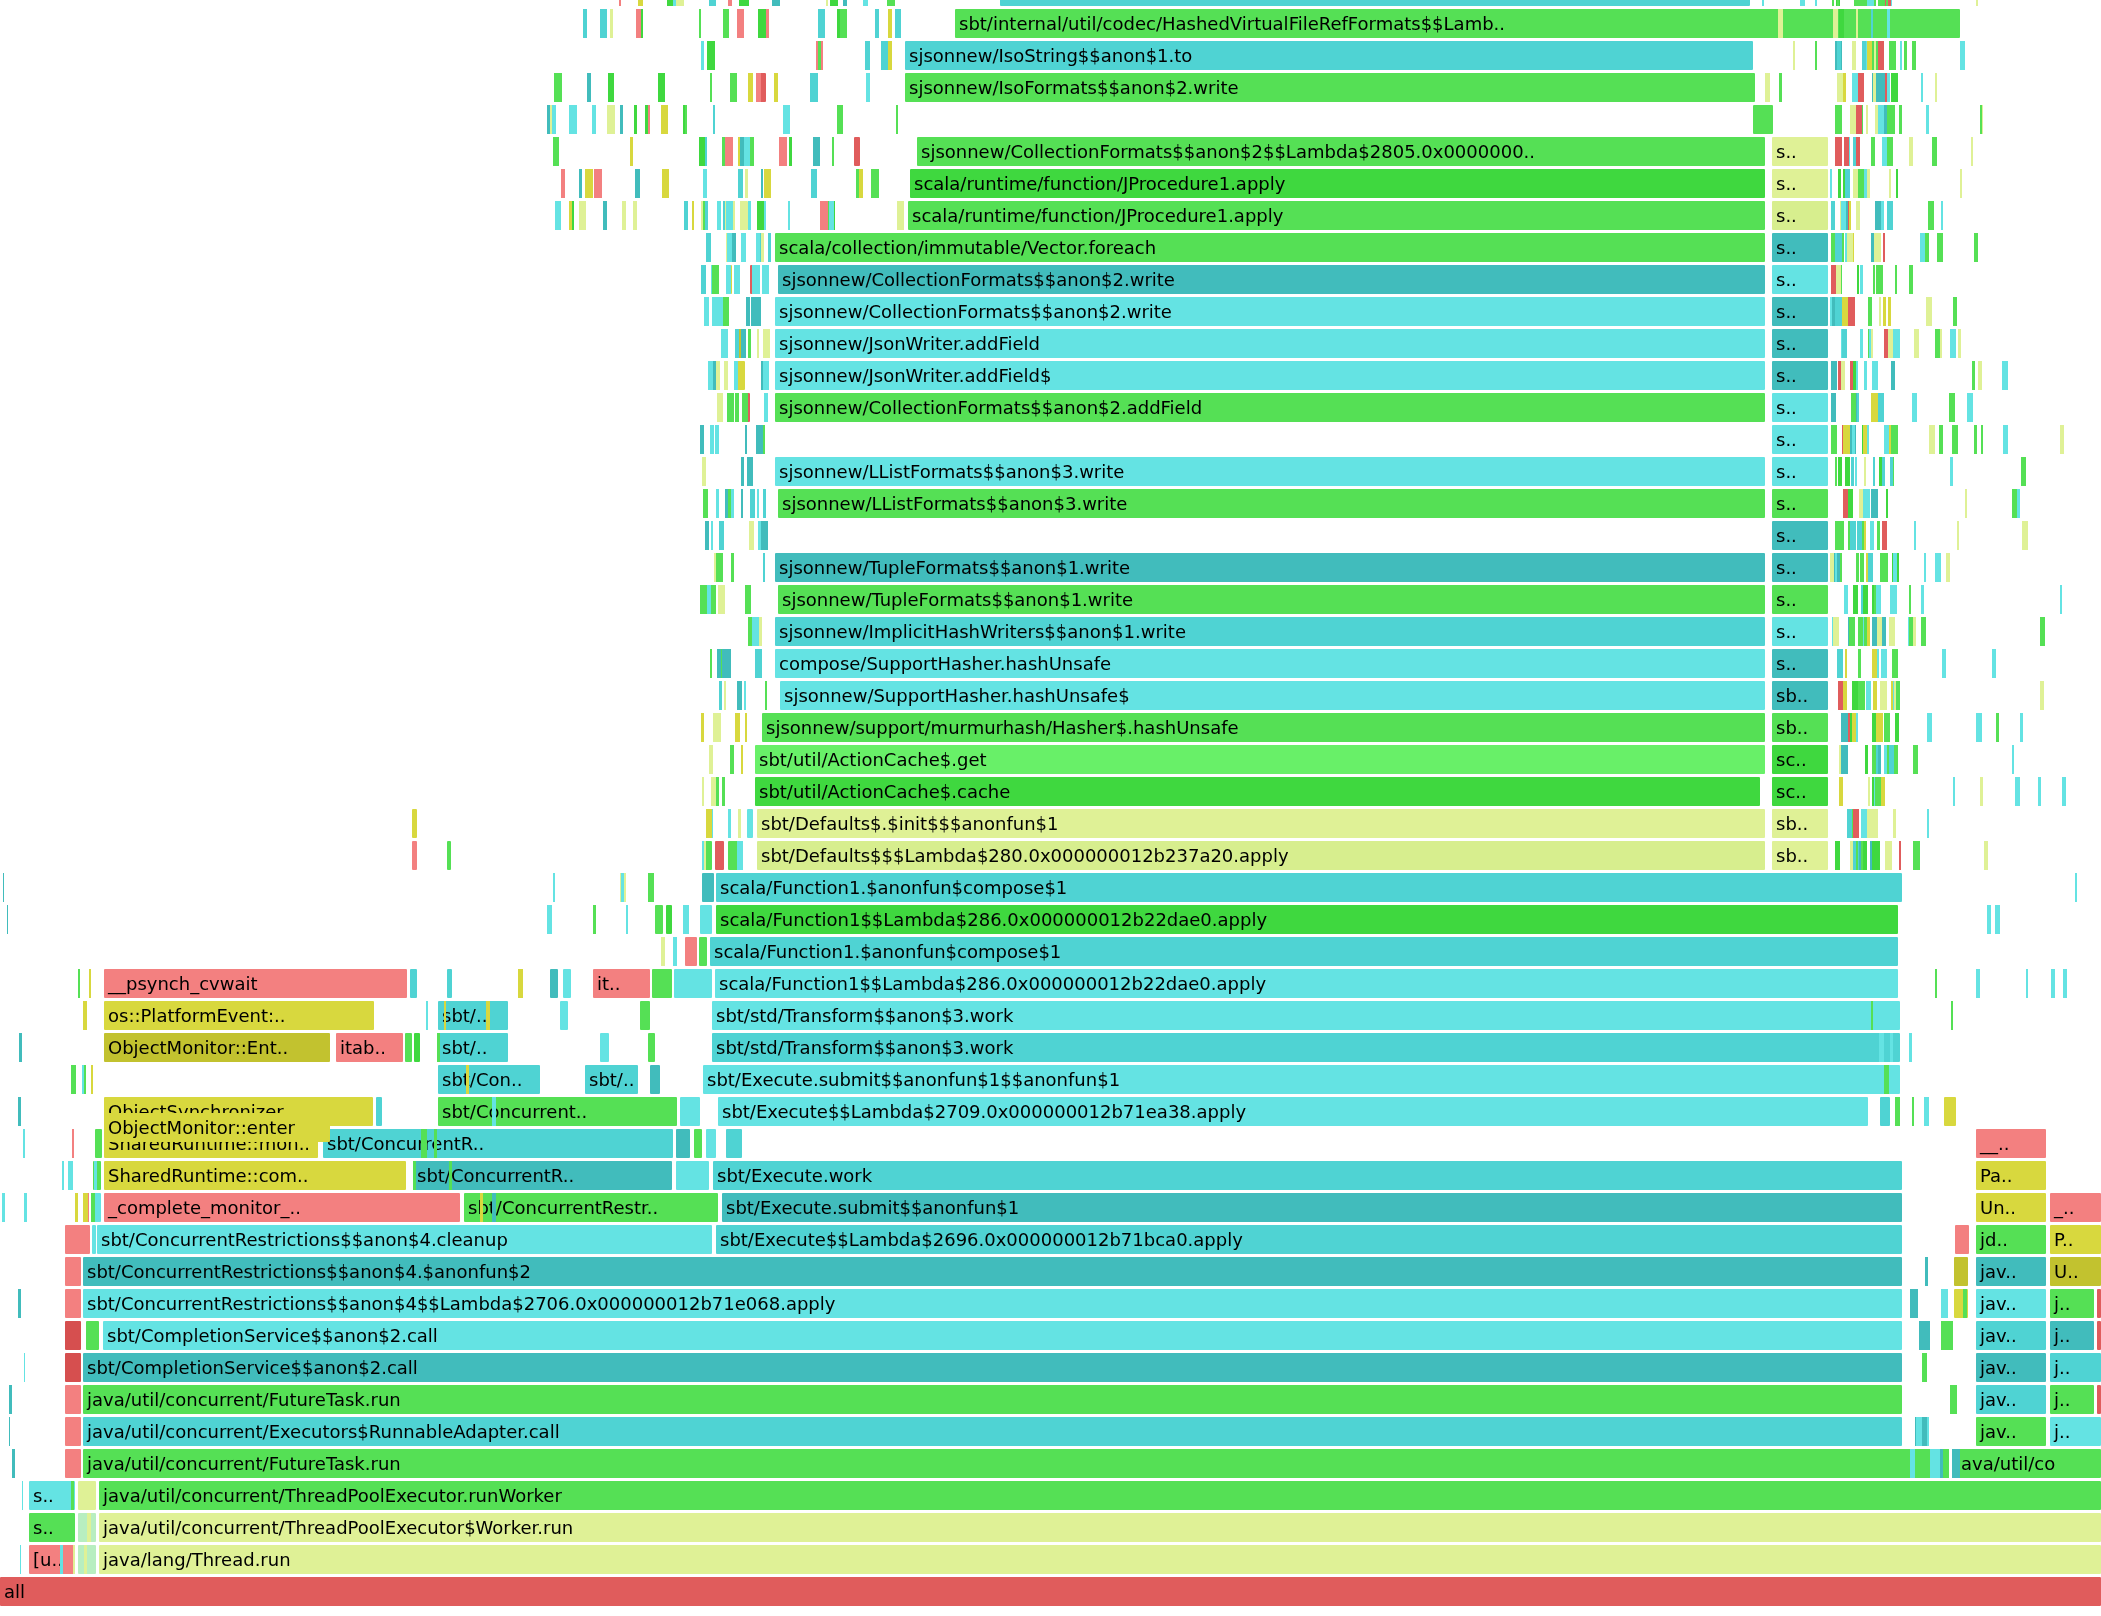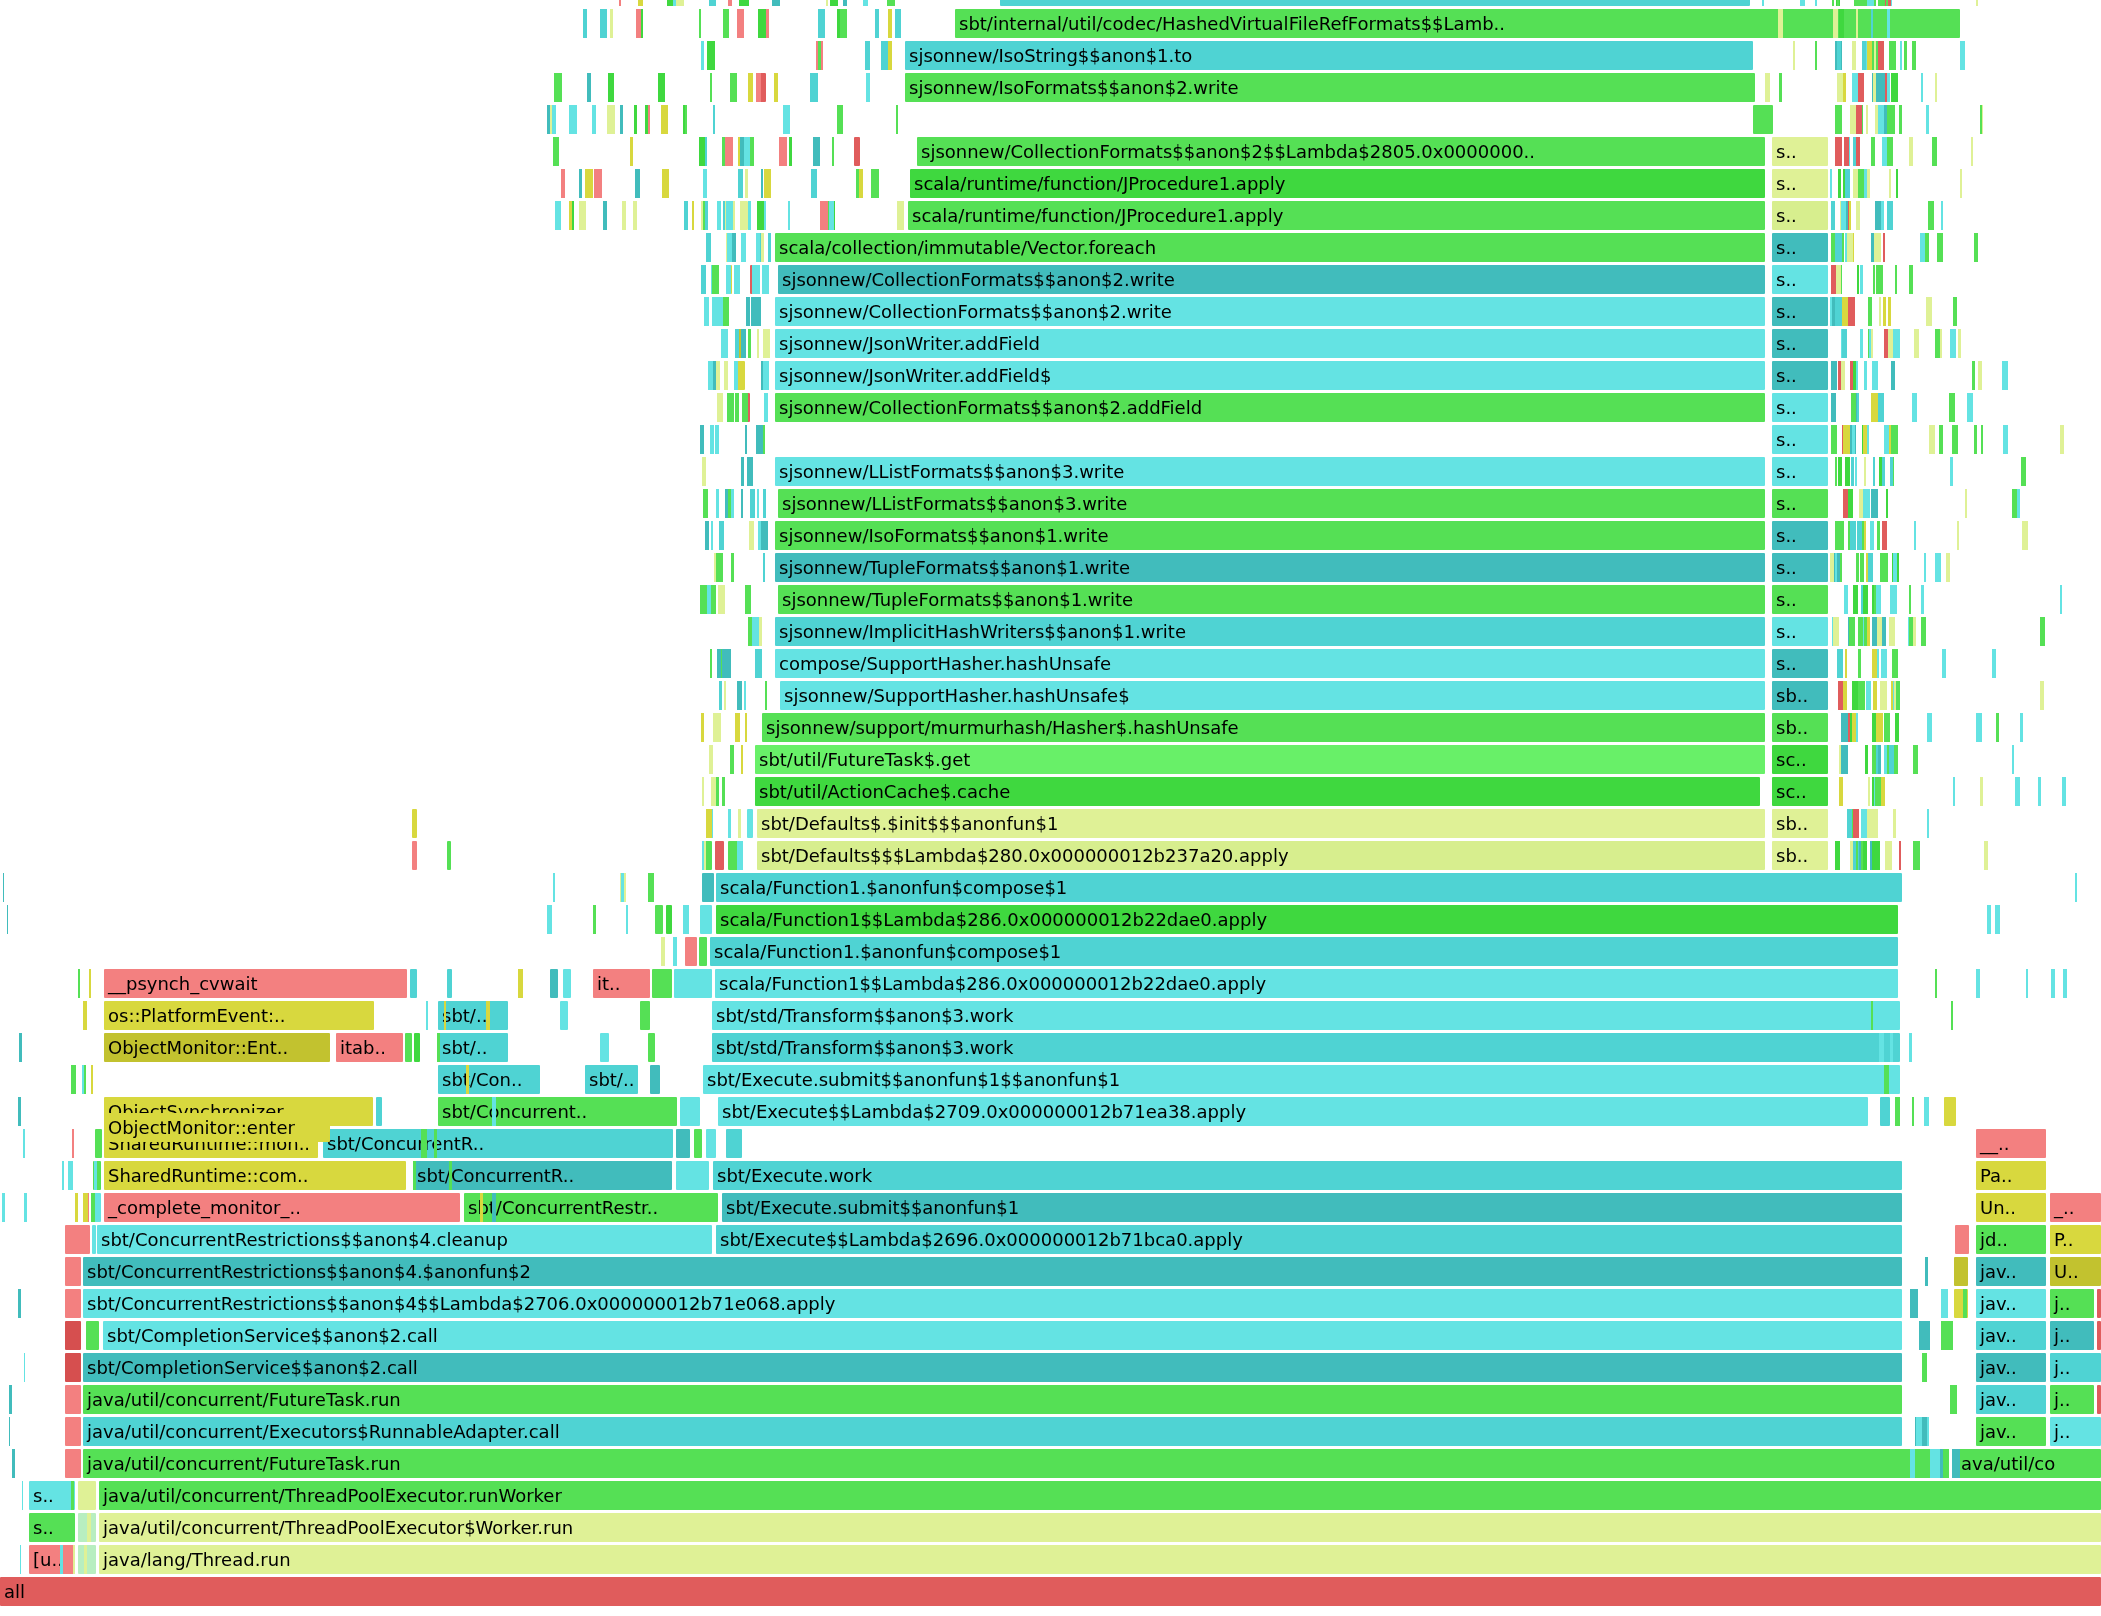--- a/index.html
+++ b/index.html
@@ -133,35 +133,34 @@
     <div class="frame" style="left: 715px; top: 841px; width: 9px; height: 29px; background: rgb(224, 92, 92);"></div>
     <div class="frame" style="left: 728px; top: 841px; width: 12px; height: 29px; background: rgb(85, 224, 85);"></div>
     <div class="frame" title="sbt/Defaults$$$Lambda$280.0x000000012b237a20.apply" style="left: 757px; top: 841px; width: 1008px; height: 29px; background: rgb(215, 238, 142);">sbt/Defaults$$$Lambda$280.0x000000012b237a20.apply</div>
     <div class="frame" title="sb.." style="left: 1772px; top: 841px; width: 56px; height: 29px; background: rgb(223, 241, 150);">sb..</div>
     <div class="frame" style="left: 412px; top: 809px; width: 5px; height: 29px; background: rgb(216, 216, 62);"></div>
     <div class="frame" style="left: 747px; top: 809px; width: 6px; height: 29px; background: rgb(100, 227, 227);"></div>
     <div class="frame" title="sbt/Defaults$.$init$$$anonfun$1" style="left: 757px; top: 809px; width: 1008px; height: 29px; background: rgb(223, 241, 150);">sbt/Defaults$.$init$$$anonfun$1</div>
     <div class="frame" title="sb.." style="left: 1772px; top: 809px; width: 56px; height: 29px; background: rgb(223, 241, 150);">sb..</div>
     <div class="frame" title="sbt/util/ActionCache$.cache" style="left: 755px; top: 777px; width: 1005px; height: 29px; background: rgb(63, 216, 63);">sbt/util/ActionCache$.cache</div>
     <div class="frame" title="sc.." style="left: 1772px; top: 777px; width: 56px; height: 29px; background: rgb(63, 216, 63);">sc..</div>
-    <div class="frame" title="sbt/util/ActionCache$.get" style="left: 755px; top: 745px; width: 1010px; height: 29px; background: rgb(104, 240, 104);">sbt/util/FutureTask$.get</div>
+    <div class="frame" title="sbt/util/ActionCache$.get" style="left: 755px; top: 745px; width: 1010px; height: 29px; background: rgb(104, 240, 104);">sbt/util/ActionCache$.get</div>
     <div class="frame" title="sc.." style="left: 1772px; top: 745px; width: 56px; height: 29px; background: rgb(63, 216, 63);">sc..</div>
     <div class="frame" title="sjsonnew/support/murmurhash/Hasher$.hashUnsafe" style="left: 762px; top: 713px; width: 1003px; height: 29px; background: rgb(85, 224, 85);">sjsonnew/support/murmurhash/Hasher$.hashUnsafe</div>
     <div class="frame" title="sb.." style="left: 1772px; top: 713px; width: 56px; height: 29px; background: rgb(85, 224, 85);">sb..</div>
     <div class="frame" title="sjsonnew/SupportHasher.hashUnsafe$" style="left: 780px; top: 681px; width: 985px; height: 29px; background: rgb(100, 227, 227);">sjsonnew/SupportHasher.hashUnsafe$</div>
     <div class="frame" title="sb.." style="left: 1772px; top: 681px; width: 56px; height: 29px; background: rgb(65, 188, 188);">sb..</div>
     <div class="frame" title="sjsonnew/SupportHasher.hashUnsafe" style="left: 775px; top: 649px; width: 990px; height: 29px; background: rgb(100, 227, 227);">compose/SupportHasher.hashUnsafe</div>
     <div class="frame" title="s.." style="left: 1772px; top: 649px; width: 56px; height: 29px; background: rgb(65, 188, 188);">s..</div>
     <div class="frame" title="sjsonnew/ImplicitHashWriters$$anon$1.write" style="left: 775px; top: 617px; width: 990px; height: 29px; background: rgb(79, 211, 211);">sjsonnew/ImplicitHashWriters$$anon$1.write</div>
     <div class="frame" title="s.." style="left: 1772px; top: 617px; width: 56px; height: 29px; background: rgb(100, 227, 227);">s..</div>
     <div class="frame" title="sjsonnew/TupleFormats$$anon$1.write" style="left: 778px; top: 585px; width: 987px; height: 29px; background: rgb(85, 224, 85);">sjsonnew/TupleFormats$$anon$1.write</div>
     <div class="frame" title="s.." style="left: 1772px; top: 585px; width: 56px; height: 29px; background: rgb(85, 224, 85);">s..</div>
     <div class="frame" title="sjsonnew/TupleFormats$$anon$1.write" style="left: 775px; top: 553px; width: 990px; height: 29px; background: rgb(65, 188, 188);">sjsonnew/TupleFormats$$anon$1.write</div>
     <div class="frame" title="s.." style="left: 1772px; top: 553px; width: 56px; height: 29px; background: rgb(65, 188, 188);">s..</div>
-    <div class="frame" title="sjsonnew/IsoFormats$$anon$1.write" style="left: 775px; top: 521px; width: 990px; height: 29px; background: rgb(85, 224, 85);">sjsonnew/IsoFormats$$anon$1.write</div>
     <div class="frame" title="s.." style="left: 1772px; top: 521px; width: 56px; height: 29px; background: rgb(65, 188, 188);">s..</div>
     <div class="frame" title="sjsonnew/LListFormats$$anon$3.write" style="left: 778px; top: 489px; width: 987px; height: 29px; background: rgb(85, 224, 85);">sjsonnew/LListFormats$$anon$3.write</div>
     <div class="frame" title="s.." style="left: 1772px; top: 489px; width: 56px; height: 29px; background: rgb(85, 224, 85);">s..</div>
     <div class="frame" title="sjsonnew/LListFormats$$anon$3.write" style="left: 775px; top: 457px; width: 990px; height: 29px; background: rgb(100, 227, 227);">sjsonnew/LListFormats$$anon$3.write</div>
     <div class="frame" title="s.." style="left: 1772px; top: 457px; width: 56px; height: 29px; background: rgb(100, 227, 227);">s..</div>
     <div class="frame" title="s.." style="left: 1772px; top: 425px; width: 56px; height: 29px; background: rgb(100, 227, 227);">s..</div>
     <div class="frame" style="left: 744px; top: 393px; width: 6px; height: 29px; background: rgb(224, 92, 92);"></div>
     <div class="frame" title="sjsonnew/CollectionFormats$$anon$2.addField" style="left: 775px; top: 393px; width: 990px; height: 29px; background: rgb(85, 224, 85);">sjsonnew/CollectionFormats$$anon$2.addField</div>
     <div class="frame" title="s.." style="left: 1772px; top: 393px; width: 56px; height: 29px; background: rgb(100, 227, 227);">s..</div>
     <div class="frame" style="left: 737px; top: 361px; width: 8px; height: 29px; background: rgb(216, 216, 62);"></div>

